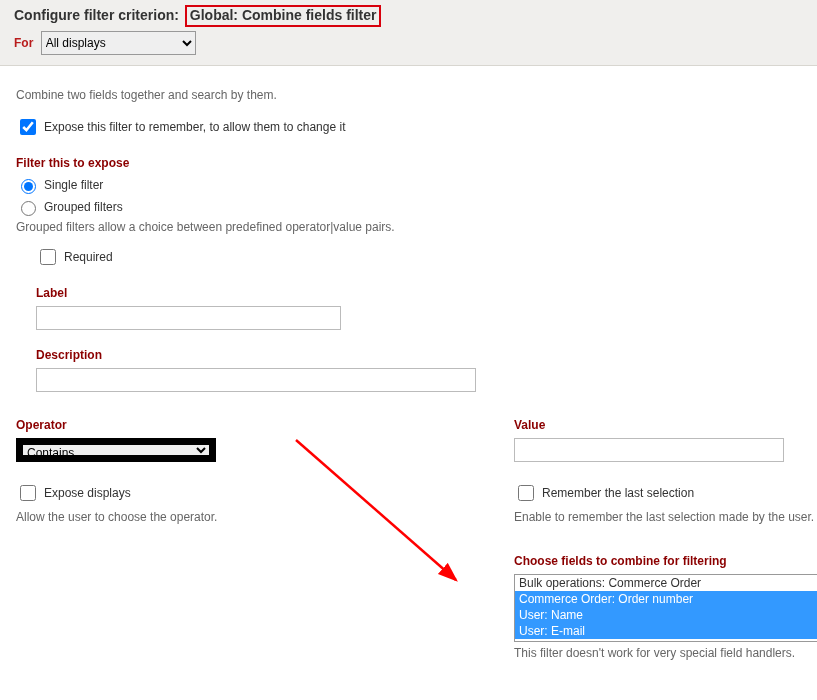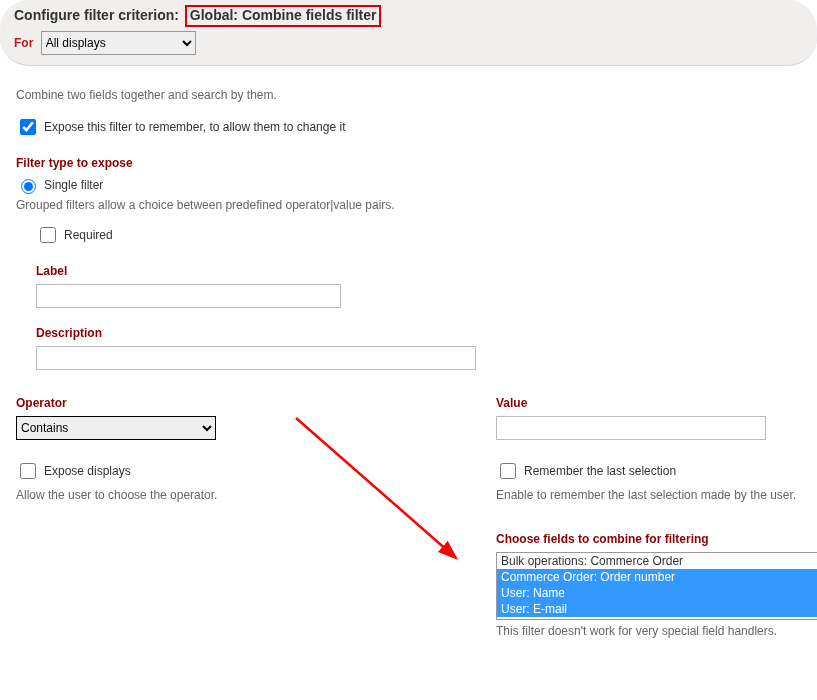--- a/index.html
+++ b/index.html
@@ -8,21 +8,20 @@
     font-family: Verdana, Geneva, sans-serif;
     font-size: 12px;
     color: #333;
     width: 817px;
     background: #fff;
   }
   .header-bar {
     background: #f0efed;
     border-bottom: 1px solid #d8d6d0;
     padding: 7px 12px 10px 14px;
-    border-radius: 29px;
   }
   .header-title {
     font-size: 14px;
     font-weight: bold;
     color: #333;
   }
   .header-highlight {
     border: 2px solid #d8000c;
     padding: 0 3px 2px 3px;
     margin-left: 2px;
@@ -84,29 +83,29 @@
     font-family: Verdana, Geneva, sans-serif;
   }
   .text-input-wide {
     border: 1px solid #bbb;
     height: 24px;
     width: 440px;
     padding: 2px 4px;
   }
   .two-col {
     display:flex;
-    gap: 40px;
+    gap: 58px;
     margin-top: 8px;
   }
   .col-left { flex: 0 0 440px; }
   .col-right { flex: 1; }
   select.operator-select {
     width: 200px;
     height: 24px;
-    border: 1px solid #000000;
+    border: 7px solid #000000;
     font-family: Verdana, Geneva, sans-serif;
     font-size: 12px;
   }
   .value-input {
     border:1px solid #bbb;
     height:24px;
     width:270px;
     padding:2px 4px;
   }
   .multi-select {
@@ -152,25 +151,29 @@
 
 <div class="content">
 
   <div class="desc-text">Combine two fields together and search by them.</div>
 
   <div class="checkbox-row">
     <input type="checkbox" checked="" style="">
     <span>Expose this filter to remember, to allow them to change it</span>
   </div>
 
-  <span class="section-label">Filter type to expose</span>
+  <span class="section-label">Filter this to expose</span>
 
   <div class="radio-row">
     <input type="radio" name="ft" checked="" style="">
     <span>Single filter</span>
+  </div>
+  <div class="radio-row">
+    <input type="radio" name="ft" style="">
+    <span>Grouped filters</span>
   </div>
   <div class="help-text">Grouped filters allow a choice between predefined operator|value pairs.</div>
 
   <div class="indented">
     <div class="checkbox-row" style="margin-top:12px;">
       <input type="checkbox" style="">
       <span>Required</span>
     </div>
 
     <span class="section-label">Label</span>

